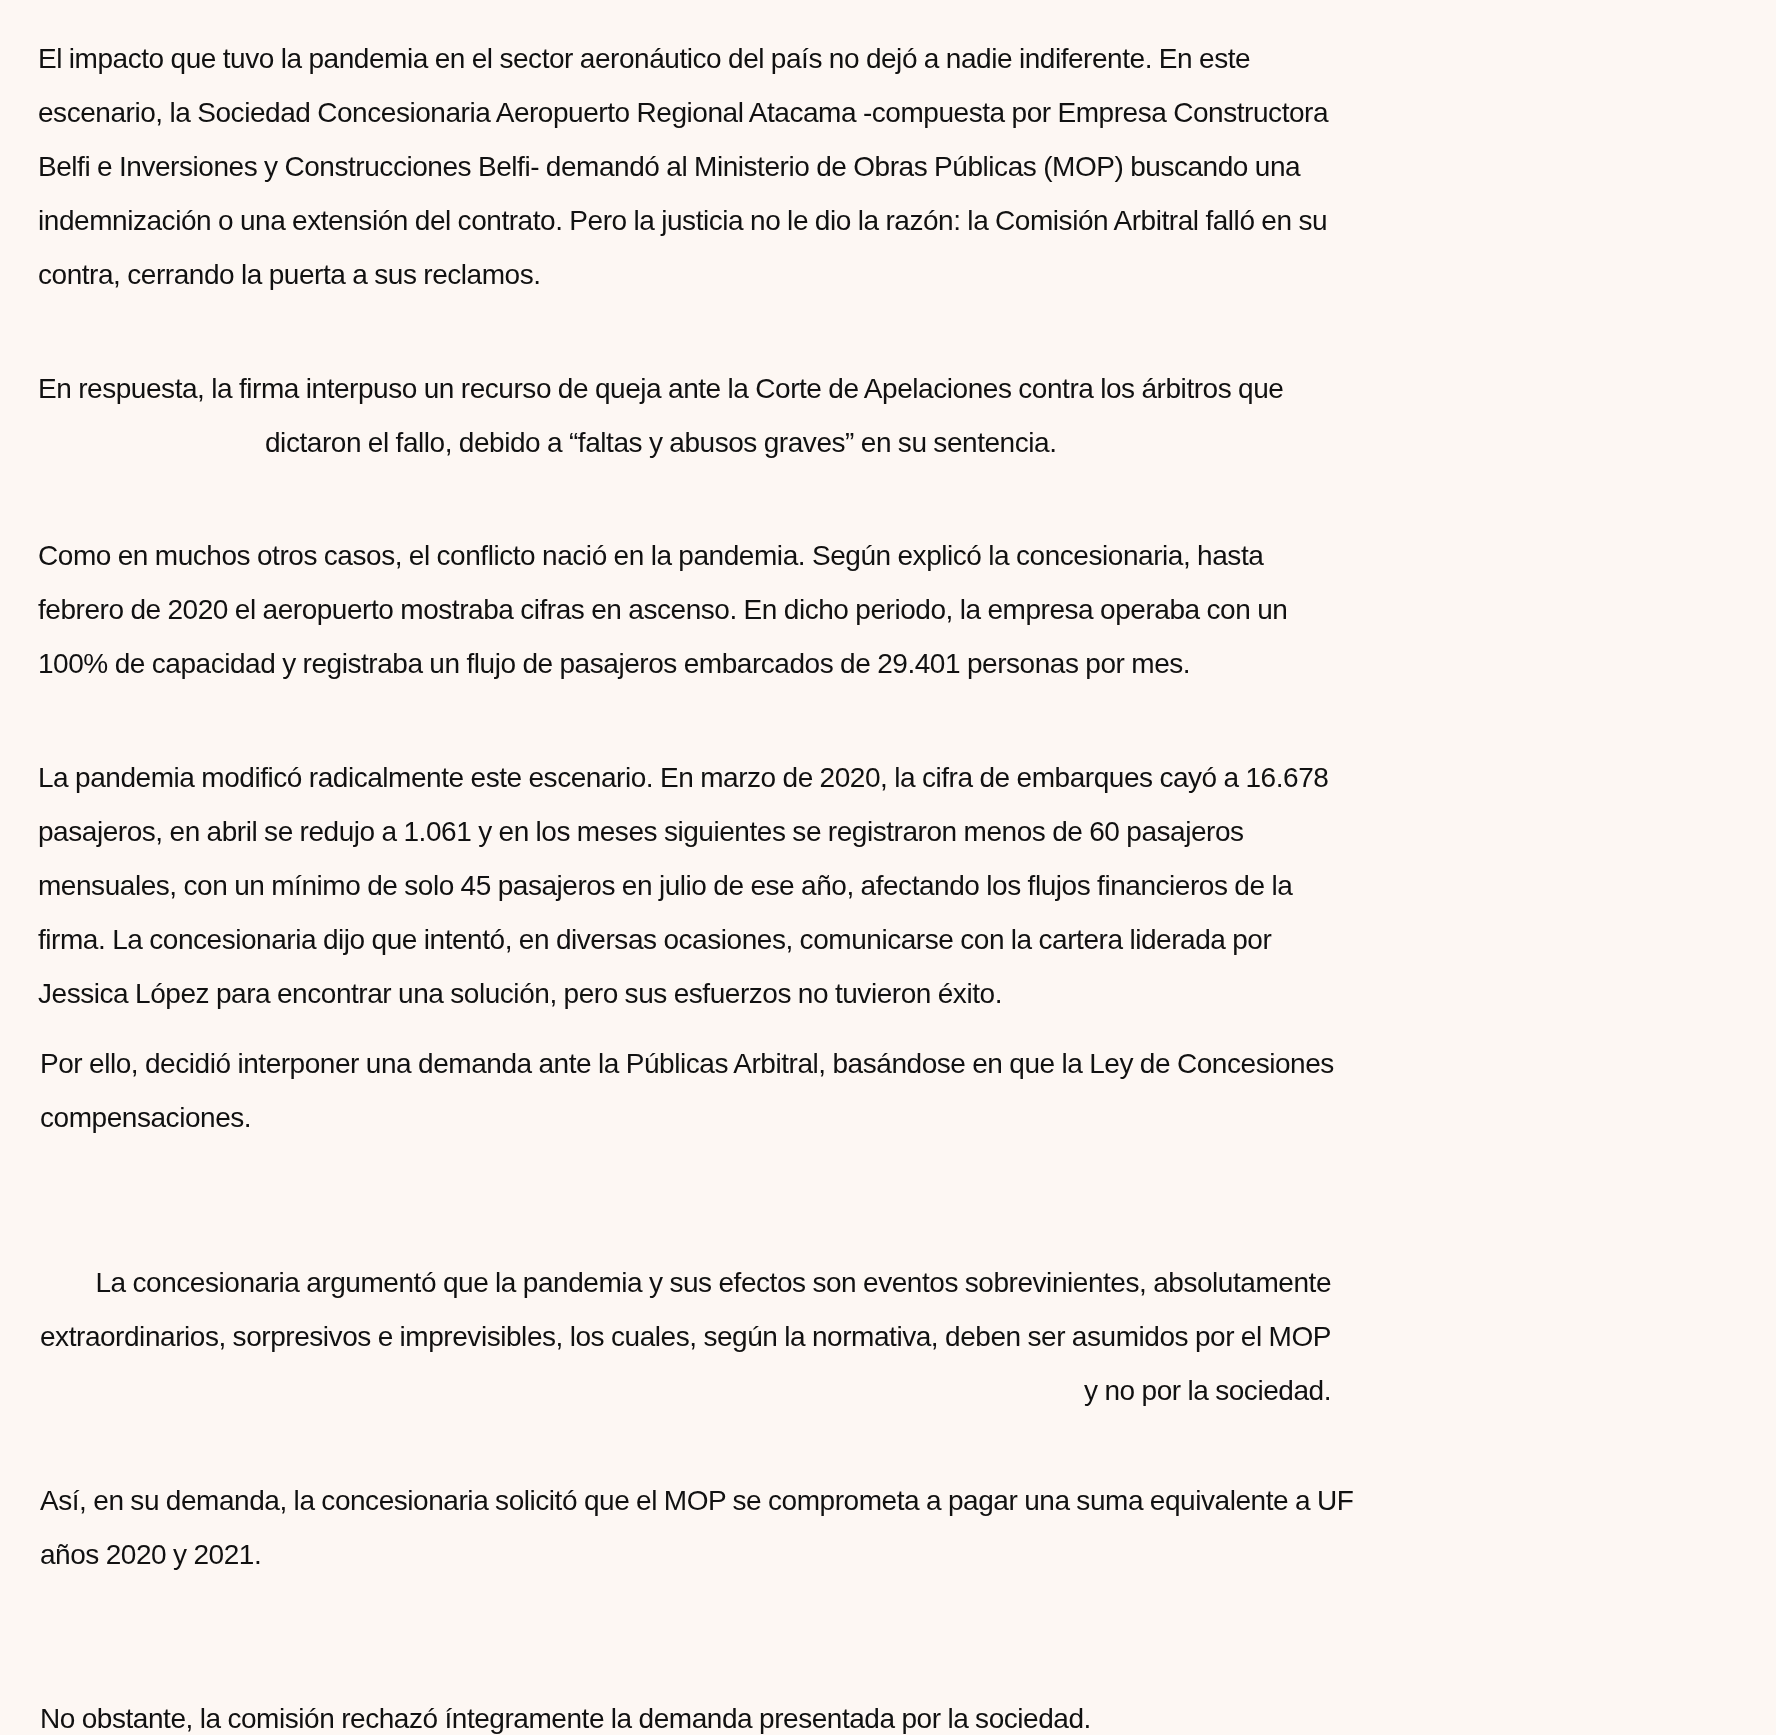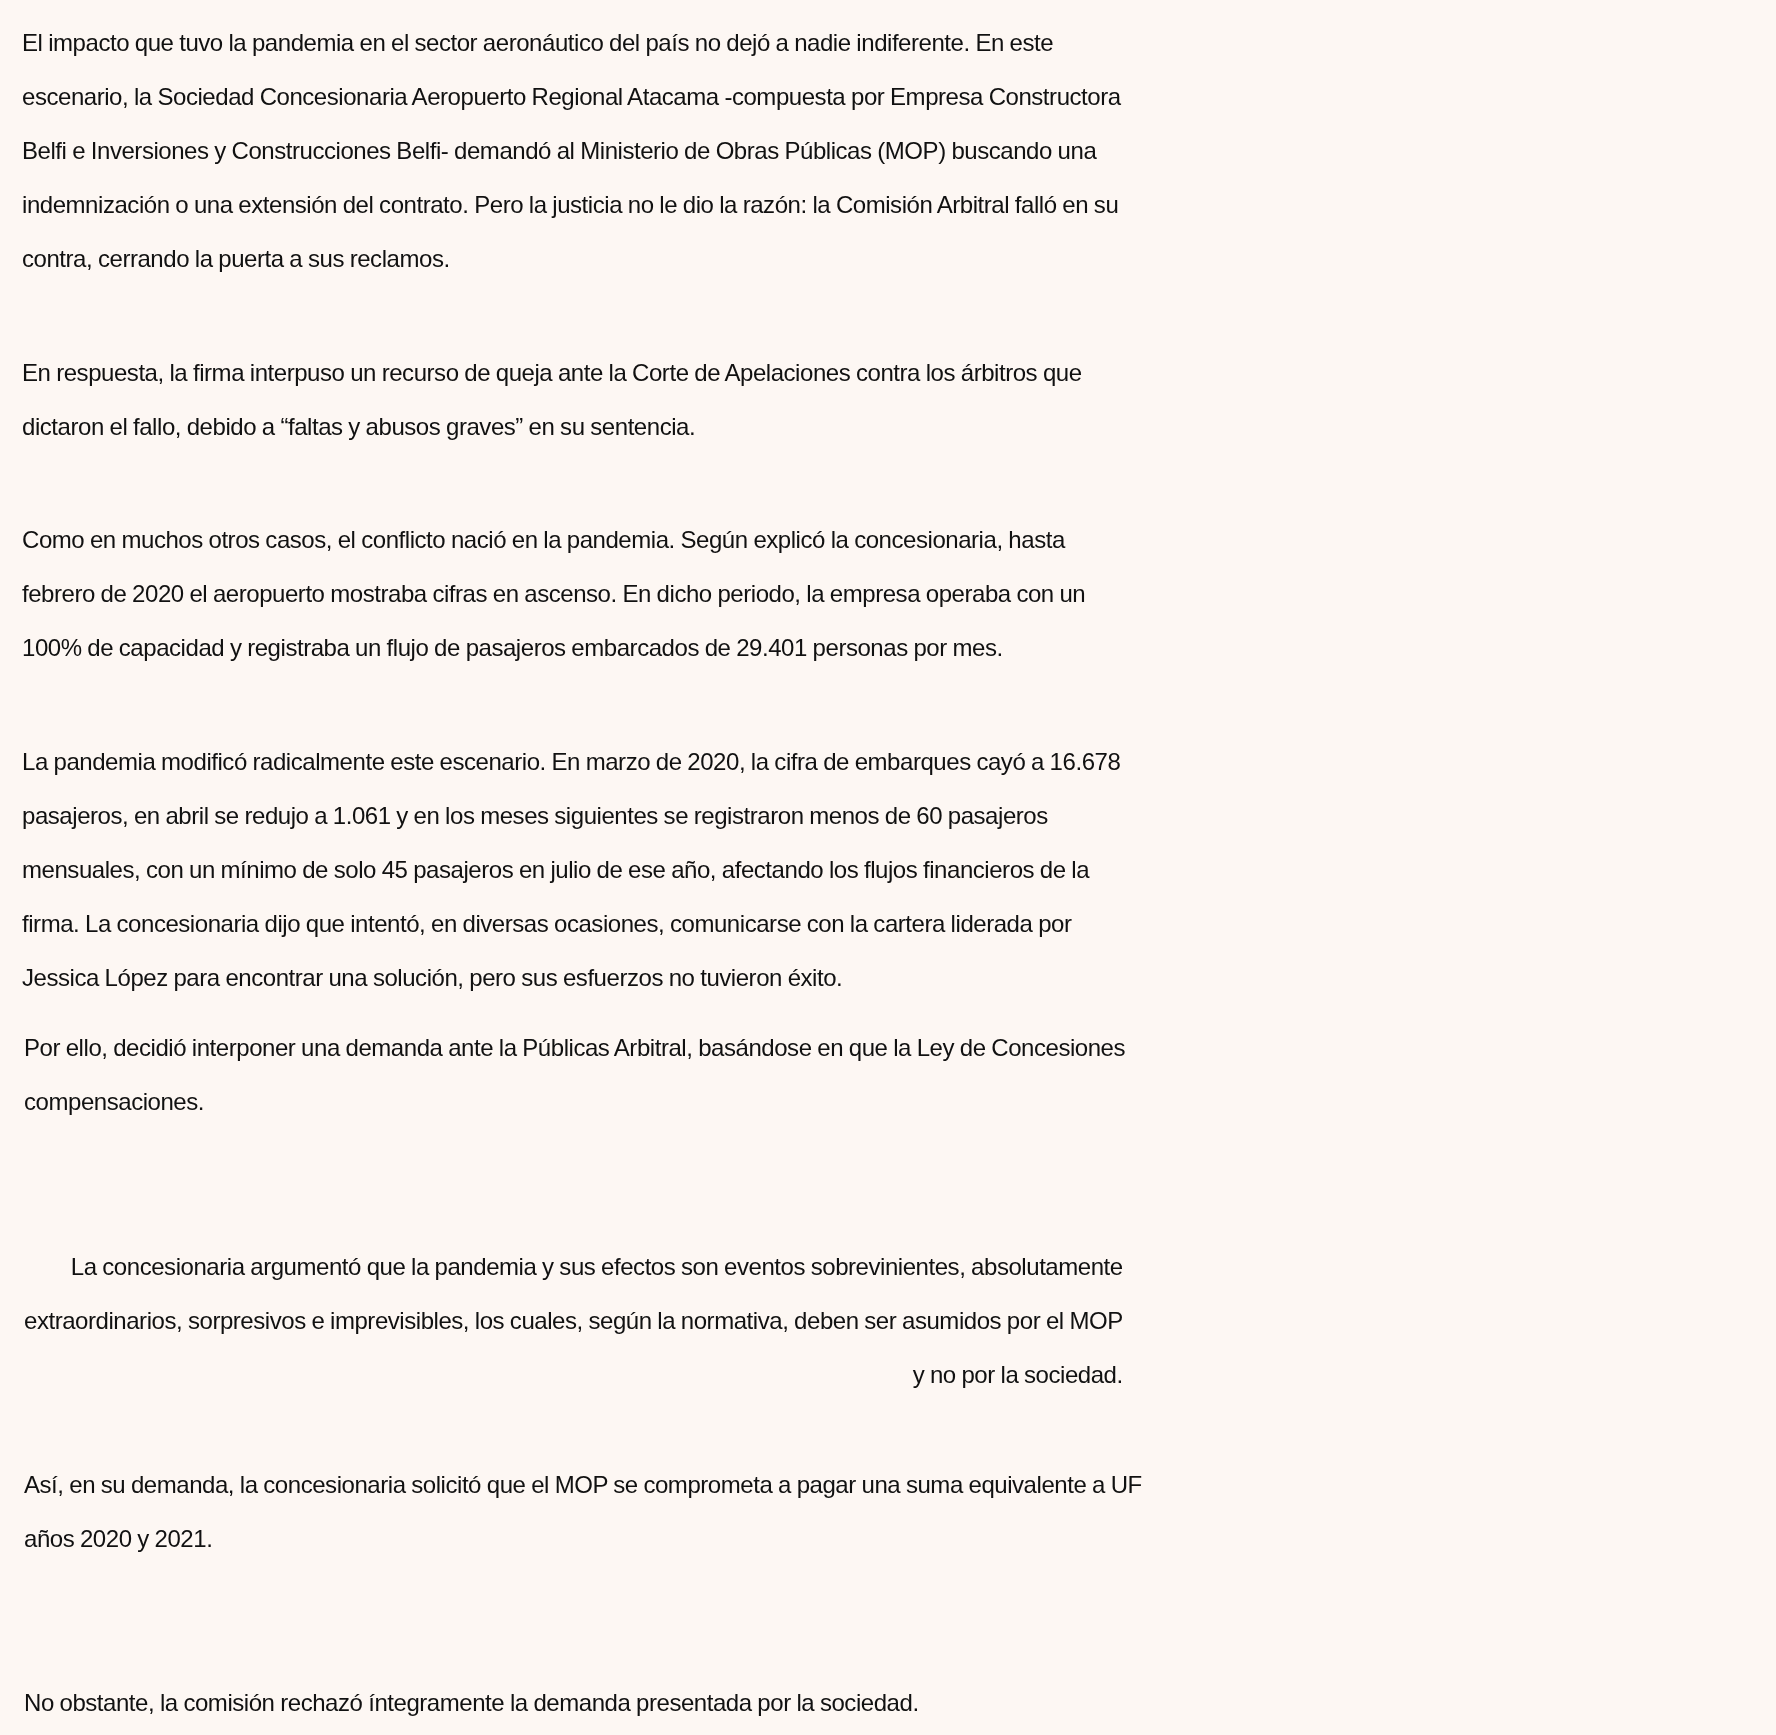--- a/index.html
+++ b/index.html
@@ -14,32 +14,32 @@
       font-family: "Liberation Sans", sans-serif;
       color: #111111;
     }
     .article {
       position: relative;
       width: 1776px;
       height: 1735px;
     }
     .para {
       position: absolute;
-      margin: 0;
-      font-size: 24px;
+      margin: 16px;
+      font-size: 28px;
       line-height: 54px;
       letter-spacing: -0.45px;
       word-spacing: -0.5px;
       white-space: nowrap;
     }
     .para .line {
       display: block;
     }
     .p1 { left: 22px; top: 16px; }
-    .p2 { left: 22px; top: 346px; }
+    .p2 { left: 22px; top: 346px; text-align: center; }
     .p3 { left: 22px; top: 513px; }
     .p4 { left: 22px; top: 735px; }
     .p5 { left: 24px; top: 1021px; }
     .p6 { left: 24px; top: 1240px; text-align: right; }
     .p7 { left: 24px; top: 1458px; }
     .p8 { left: 24px; top: 1676px; }
   </style>
 </head>
 <body style="background: rgb(253, 247, 243); color: rgb(17, 17, 17);">
 

